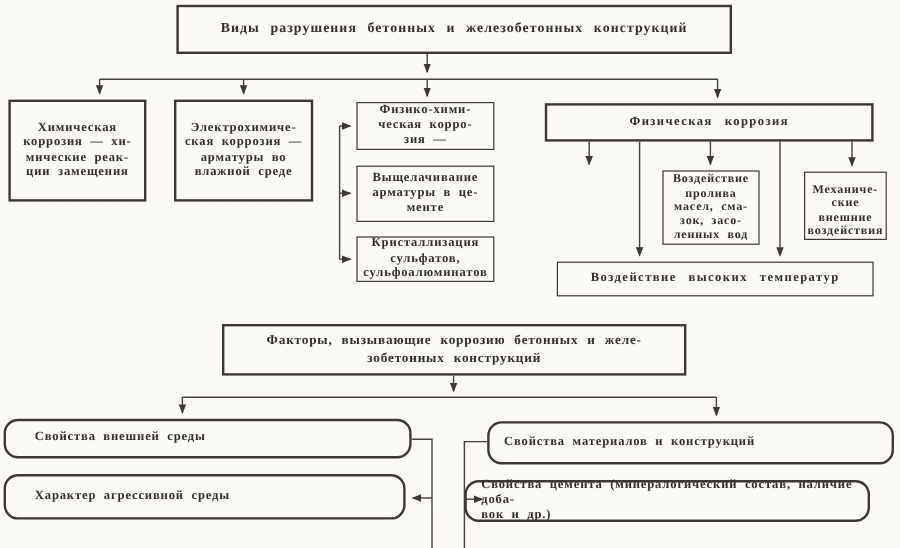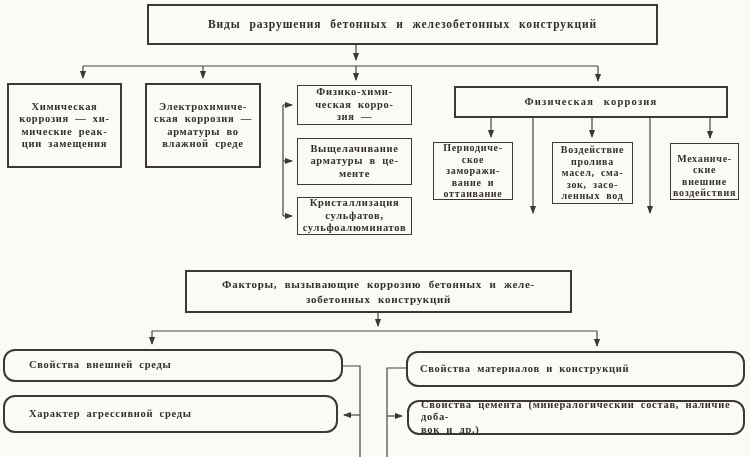--- a/index.html
+++ b/index.html
@@ -84,21 +84,21 @@
       <polyline points="343,366 360,366 360,457"></polyline>
       <line x1="360" y1="415" x2="344" y2="415" marker-end="url(#ah)"></line>
     </g>
 
     <g>
       <polyline points="406,368 387,368 387,457"></polyline>
       <line x1="387" y1="416" x2="402" y2="416" marker-end="url(#ah)"></line>
     </g>
   </svg>
 
-  <div class="box title" style="left:147px;top:4px;width:511px;height:41px;align-items:center;">
+  <div class="box title" style="left:147px;top:4px;width:463px;height:41px;align-items:center;">
     <span>Виды разрушения бетонных и железобетонных конструкций</span>
   </div>
 
   <div class="box" style="left:145px;top:83px;width:116px;height:85px;">
     <span>Электрохимиче-
 ская коррозия —
 арматуры во
 влажной среде</span>
   </div>
 
@@ -124,59 +124,55 @@
 арматуры в це-
 менте</span>
   </div>
 
   <div class="box thin" style="left:297px;top:197px;width:115px;height:38px;">
     <span>Кристаллизация
 сульфатов,
 сульфоалюминатов</span>
   </div>
 
-  <div class="box thin small5" style="left:433px;top:142px;width:80px;height:58px;">
-    <span>Периодиче-
-ское
-заморажи-
-вание и
-оттаивание</span>
-  </div>
 
   <div class="box thin small5" style="left:552px;top:142px;width:81px;height:62px;">
     <span>Воздействие
 пролива
 масел, сма-
 зок, засо-
 ленных вод</span>
   </div>
 
   <div class="box thin small5" style="left:670px;top:143px;width:69px;height:57px;align-items:flex-end;">
     <span>Механиче-
 ские
 внешние
 воздействия</span>
   </div>
 
+  <div class="box thin wide" style="left:464px;top:218px;width:264px;height:29px;">
+    <span>Воздействие высоких температур</span>
+  </div>
 
   <div class="box factors" style="left:185px;top:270px;width:387px;height:43px;">
     <span>Факторы, вызывающие коррозию бетонных и желе-
 зобетонных конструкций</span>
   </div>
 
   <div class="box leftal" style="left:3px;top:349px;width:340px;height:33px;padding-left:24px;">
     <span>Свойства внешней среды</span>
   </div>
 
   <div class="box leftal" style="left:3px;top:395px;width:335px;height:38px;padding-left:24px;">
     <span>Характер агрессивной среды</span>
   </div>
 
   <div class="box leftal" style="left:406px;top:351px;width:339px;height:36px;padding-left:12px;align-items:center;">
     <span>Свойства материалов и конструкций</span>
   </div>
 
-  <div class="box leftal" style="left:407px;top:400px;width:338px;height:35px;padding-left:12px;">
+  <div class="box leftal" style="left:387px;top:400px;width:338px;height:35px;padding-left:12px;">
     <span>Свойства цемента (минералогический состав, наличие доба-
 вок и др.)</span>
   </div>
 
 </div>
 
 </body></html>

